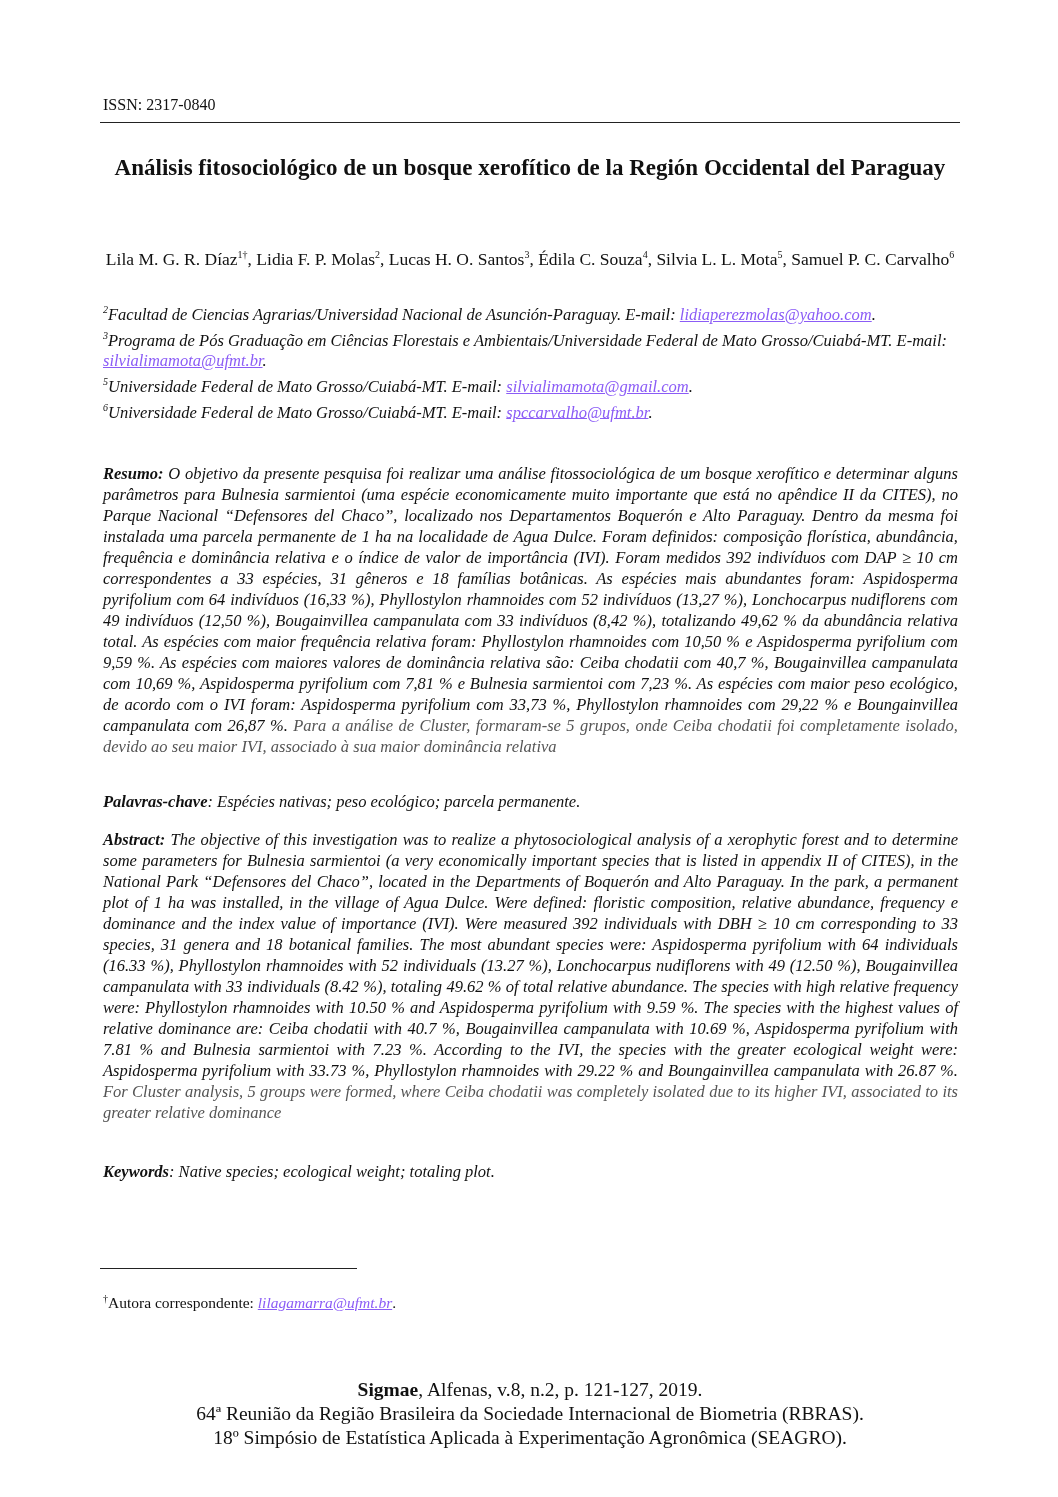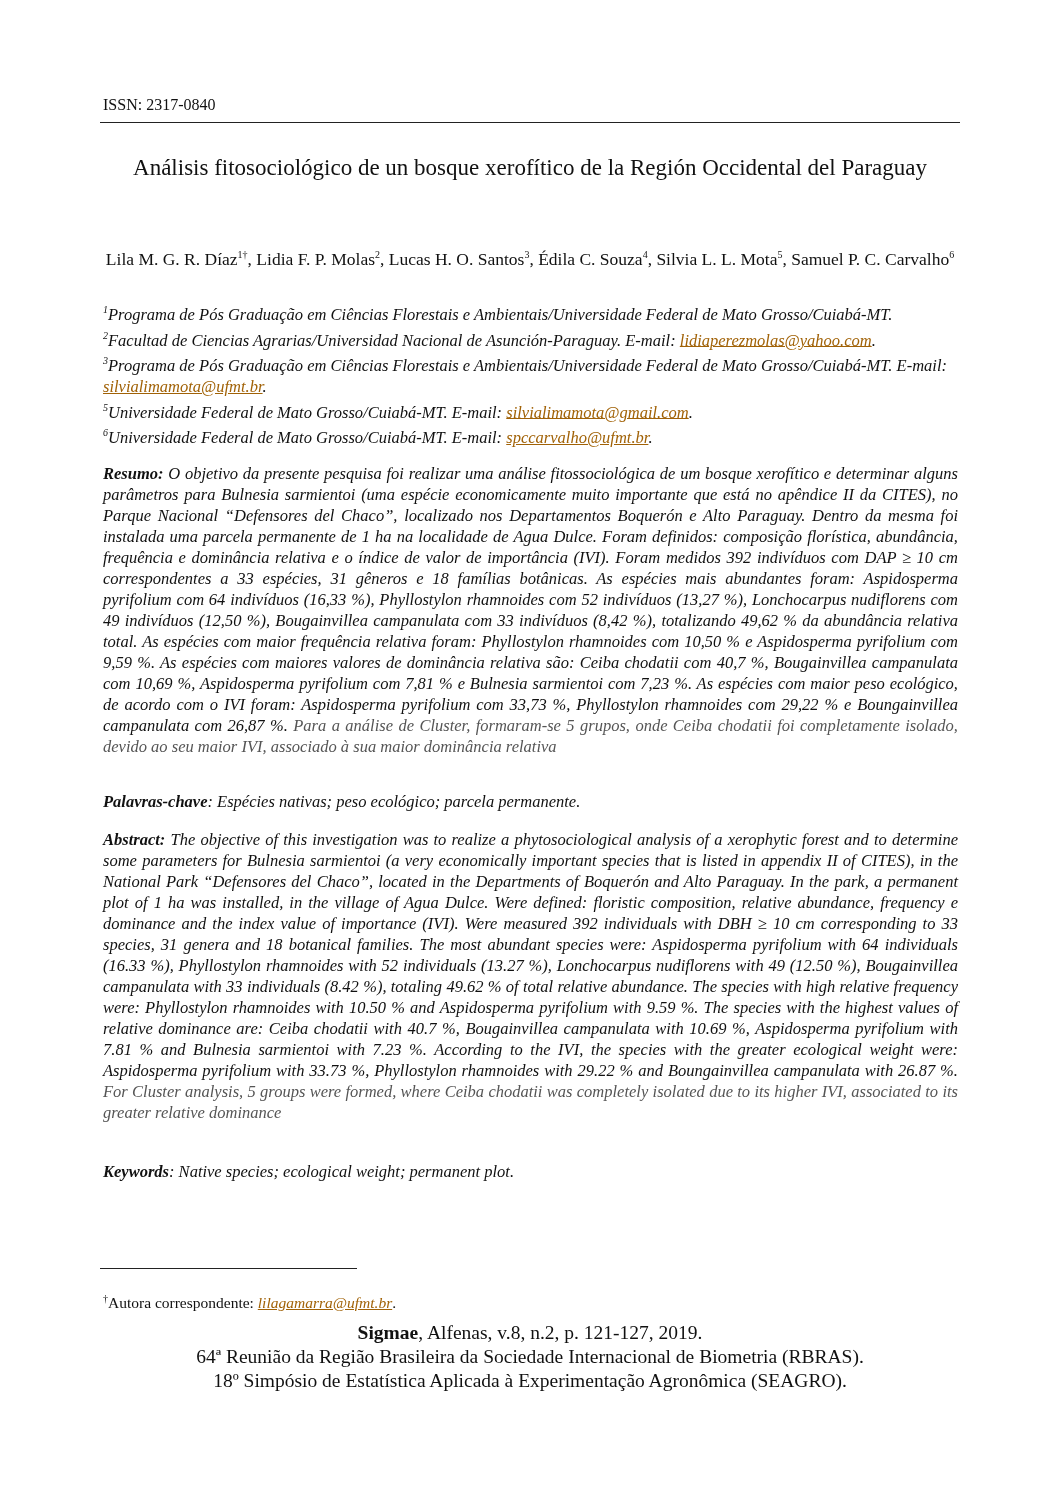--- a/index.html
+++ b/index.html
@@ -1,75 +1,74 @@
 <!DOCTYPE html>
 <html><head>
 <meta charset="utf-8">
 <style>
   html, body { margin:0; padding:0; background:#fff; }
   body { width:1058px; height:1497px; position:relative; overflow:hidden;
          font-family:"Liberation Serif", serif; color:#111; }
   .issn { position:absolute; left:103px; top:96px; font-size:16px; }
   .hrule { position:absolute; left:100px; top:122px; width:860px; height:0; border-top:1.5px solid #222; }
   .title { position:absolute; left:100px; top:153px; width:860px; text-align:center;
-           font-weight:normal; font-size:23px; line-height:30px; }
+           font-weight:bold; font-size:23px; line-height:30px; }
   .authors { position:absolute; left:100px; top:244px; width:860px; text-align:center;
              font-size:17.5px; line-height:21px; }
   .authors sup, .aff sup, .fn sup { font-size:10px; }
   .affs { position:absolute; left:103px; top:299px; width:858px; font-style:italic; font-size:16.5px; line-height:21px; }
   .aff { display:block; }
-  a.lnk { color:#a16207; text-decoration:underline; }
+  a.lnk { color:#8b5cf6; text-decoration:underline; }
   .para { position:absolute; left:103px; width:855px; font-style:italic; font-size:16.5px; line-height:21px;
           text-align:justify; }
   .para b { font-style:normal; font-weight:bold; }
   .para b i { }
   .gray { color:#555; }
   .resumo { top:463px; }
   .palavras { top:791px; }
   .abstract { top:806px; }
   .abstract { top:809px; }
   .keywords { top:1161px; }
   .fnrule { position:absolute; left:100px; top:1268px; width:257px; border-top:1.5px solid #222; }
   .fn { position:absolute; left:103px; top:1293px; font-size:15.5px; }
   .fn a { font-style:italic; }
-  .footer { position:absolute; left:100px; top:1321px; width:860px; text-align:center; font-size:19.5px; line-height:24px; }
+  .footer { position:absolute; left:100px; top:1378px; width:860px; text-align:center; font-size:19.5px; line-height:24px; }
   .footer div { display:block; }
 </style>
 </head>
 <body>
 
 <div class="issn">ISSN: 2317-0840</div>
 <div class="hrule"></div>
 
 <h1 class="title" style="margin:0">Análisis fitosociológico de un bosque xerofítico de la Región Occidental del Paraguay</h1>
 
 <div class="authors">
   <span>Lila M. G. R. Díaz</span><sup>1†</sup>,
   <span>Lidia F. P. Molas</span><sup>2</sup>,
   <span>Lucas H. O. Santos</span><sup>3</sup>,
   <span>Édila C. Souza</span><sup>4</sup>,
   <span>Silvia L. L. Mota</span><sup>5</sup>,
   <span>Samuel P. C. Carvalho</span><sup>6</sup>
 </div>
 
 <div class="affs">
-  <span class="aff"><sup>1</sup><span>Programa de Pós Graduação em Ciências Florestais e Ambientais/Universidade Federal de Mato Grosso/Cuiabá-MT.</span></span>
   <span class="aff"><sup>2</sup><span>Facultad de Ciencias Agrarias/Universidad Nacional de Asunción-Paraguay. E-mail: </span><a class="lnk">lidiaperezmolas@yahoo.com</a>.</span>
   <span class="aff"><sup>3</sup><span>Programa de Pós Graduação em Ciências Florestais e Ambientais/Universidade Federal de Mato Grosso/Cuiabá-MT. E-mail: </span><a class="lnk">silvialimamota@ufmt.br</a>.</span>
   <span class="aff"><sup>5</sup><span>Universidade Federal de Mato Grosso/Cuiabá-MT. E-mail: </span><a class="lnk">silvialimamota@gmail.com</a>.</span>
   <span class="aff"><sup>6</sup><span>Universidade Federal de Mato Grosso/Cuiabá-MT. E-mail: </span><a class="lnk">spccarvalho@ufmt.br</a>.</span>
 </div>
 
 <div class="para resumo"><b><i>Resumo:</i></b><span> O objetivo da presente pesquisa foi realizar uma análise fitossociológica de um bosque xerofítico e determinar alguns parâmetros para Bulnesia sarmientoi (uma espécie economicamente muito importante que está no apêndice II da CITES), no Parque Nacional “Defensores del Chaco”, localizado nos Departamentos Boquerón e Alto Paraguay. Dentro da mesma foi instalada uma parcela permanente de 1 ha na localidade de Agua Dulce. Foram definidos: composição florística, abundância, frequência e dominância relativa e o índice de valor de importância (IVI). Foram medidos 392 indivíduos com DAP ≥ 10 cm correspondentes a 33 espécies, 31 gêneros e 18 famílias botânicas. As espécies mais abundantes foram: Aspidosperma pyrifolium com 64 indivíduos (16,33 %), Phyllostylon rhamnoides com 52 indivíduos (13,27 %), Lonchocarpus nudiflorens com 49 indivíduos (12,50 %), Bougainvillea campanulata com 33 indivíduos (8,42 %), totalizando 49,62 % da abundância relativa total. As espécies com maior frequência relativa foram: Phyllostylon rhamnoides com 10,50 % e Aspidosperma pyrifolium com 9,59 %. As espécies com maiores valores de dominância relativa são: Ceiba chodatii com 40,7 %, Bougainvillea campanulata com 10,69 %, Aspidosperma pyrifolium com 7,81 % e Bulnesia sarmientoi com 7,23 %. As espécies com maior peso ecológico, de acordo com o IVI foram: Aspidosperma pyrifolium com 33,73 %, Phyllostylon rhamnoides com 29,22 % e Boungainvillea campanulata com 26,87 %.</span><span class="gray"> Para a análise de Cluster, formaram-se 5 grupos, onde Ceiba chodatii foi completamente isolado, devido ao seu maior IVI, associado à sua maior dominância relativa</span></div>
 
 <div class="para palavras"><b><i>Palavras-chave</i></b><span>: Espécies nativas; peso ecológico; parcela permanente.</span></div>
 
 <div class="para abstract" style="top:829px"><b><i>Abstract:</i></b><span> The objective of this investigation was to realize a phytosociological analysis of a xerophytic forest and to determine some parameters for Bulnesia sarmientoi (a very economically important species that is listed in appendix II of CITES), in the National Park “Defensores del Chaco”, located in the Departments of Boquerón and Alto Paraguay. In the park, a permanent plot of 1 ha was installed, in the village of Agua Dulce. Were defined: floristic composition, relative abundance, frequency e dominance and the index value of importance (IVI). Were measured 392 individuals with DBH ≥ 10 cm corresponding to 33 species, 31 genera and 18 botanical families. The most abundant species were: Aspidosperma pyrifolium with 64 individuals (16.33 %), Phyllostylon rhamnoides with 52 individuals (13.27 %), Lonchocarpus nudiflorens with 49 (12.50 %), Bougainvillea campanulata with 33 individuals (8.42 %), totaling 49.62 % of total relative abundance. The species with high relative frequency were: Phyllostylon rhamnoides with 10.50 % and Aspidosperma pyrifolium with 9.59 %. The species with the highest values of relative dominance are: Ceiba chodatii with 40.7 %, Bougainvillea campanulata with 10.69 %, Aspidosperma pyrifolium with 7.81 % and Bulnesia sarmientoi with 7.23 %. According to the IVI, the species with the greater ecological weight were: Aspidosperma pyrifolium with 33.73 %, Phyllostylon rhamnoides with 29.22 % and Boungainvillea campanulata with 26.87 %.</span><span class="gray"> For Cluster analysis, 5 groups were formed, where Ceiba chodatii was completely isolated due to its higher IVI, associated to its greater relative dominance</span></div>
 
-<div class="para keywords"><b><i>Keywords</i></b><span>: Native species; ecological weight; permanent plot.</span></div>
+<div class="para keywords"><b><i>Keywords</i></b><span>: Native species; ecological weight; totaling plot.</span></div>
 
 <div class="fnrule"></div>
 <div class="fn"><sup>†</sup><span>Autora correspondente: </span><a class="lnk">lilagamarra@ufmt.br</a>.</div>
 
 <div class="footer">
   <div><b>Sigmae</b><span>, Alfenas, v.8, n.2, p. 121-127, 2019.</span></div>
   <div>64ª Reunião da Região Brasileira da Sociedade Internacional de Biometria (RBRAS).</div>
   <div>18º Simpósio de Estatística Aplicada à Experimentação Agronômica (SEAGRO).</div>
 </div>
 

